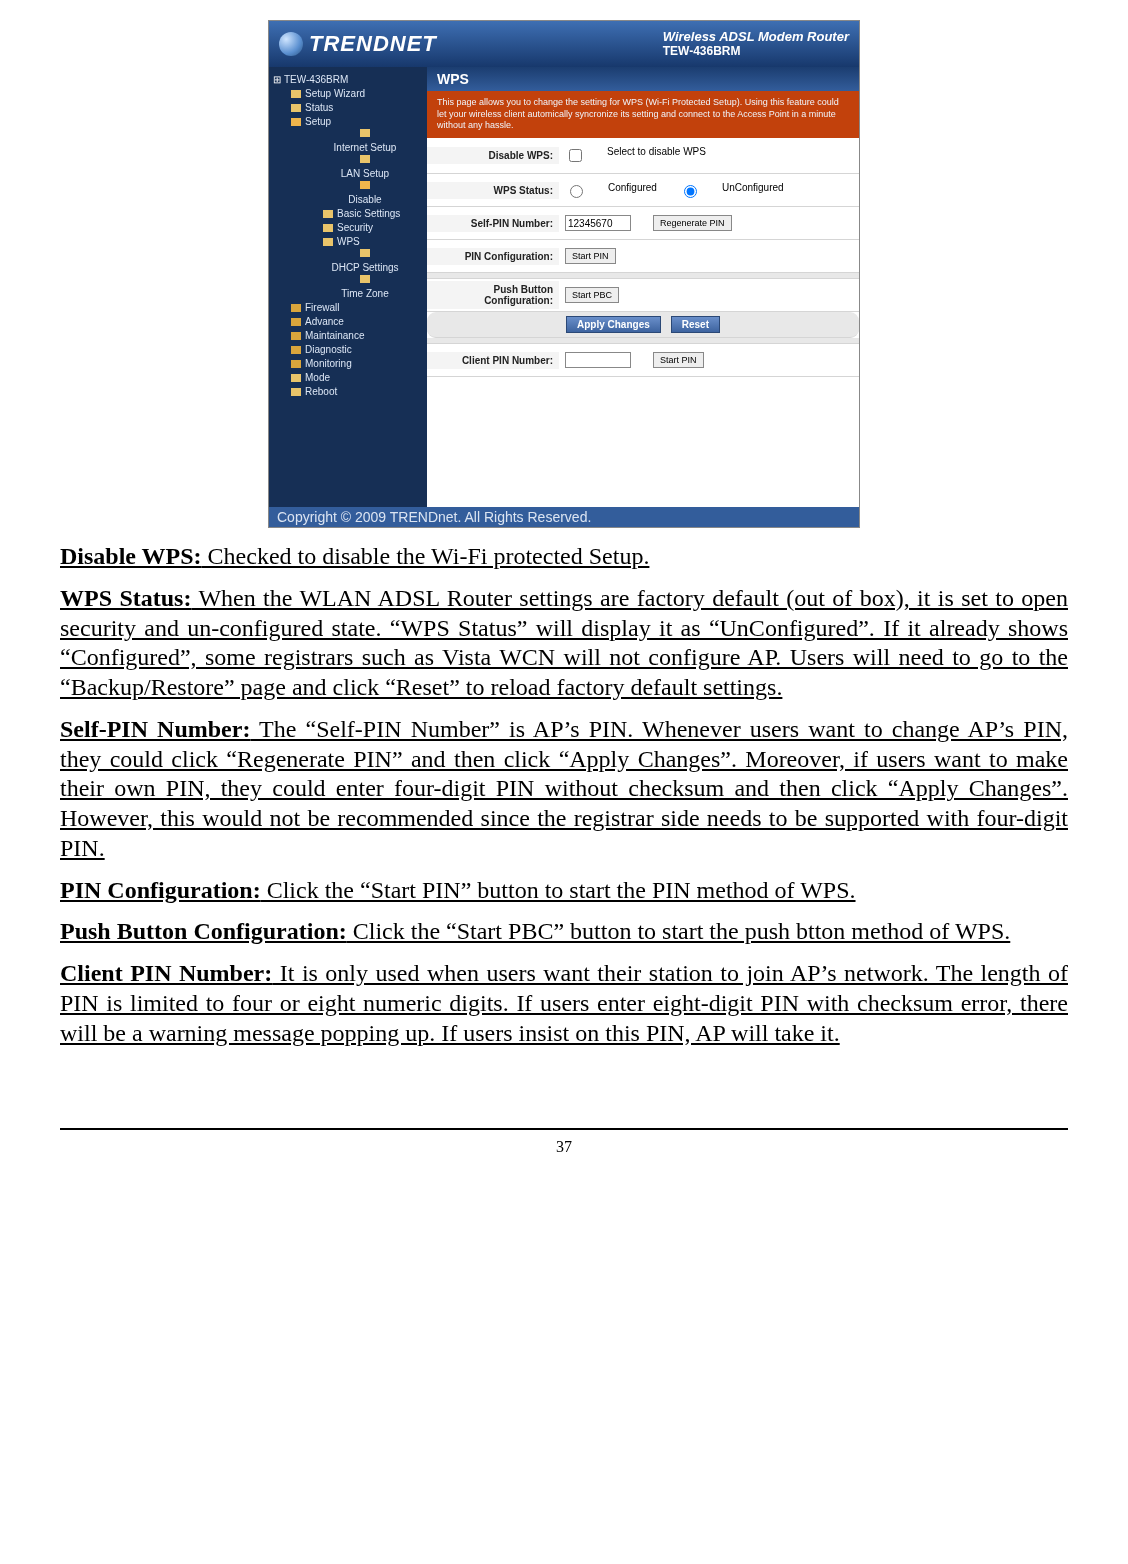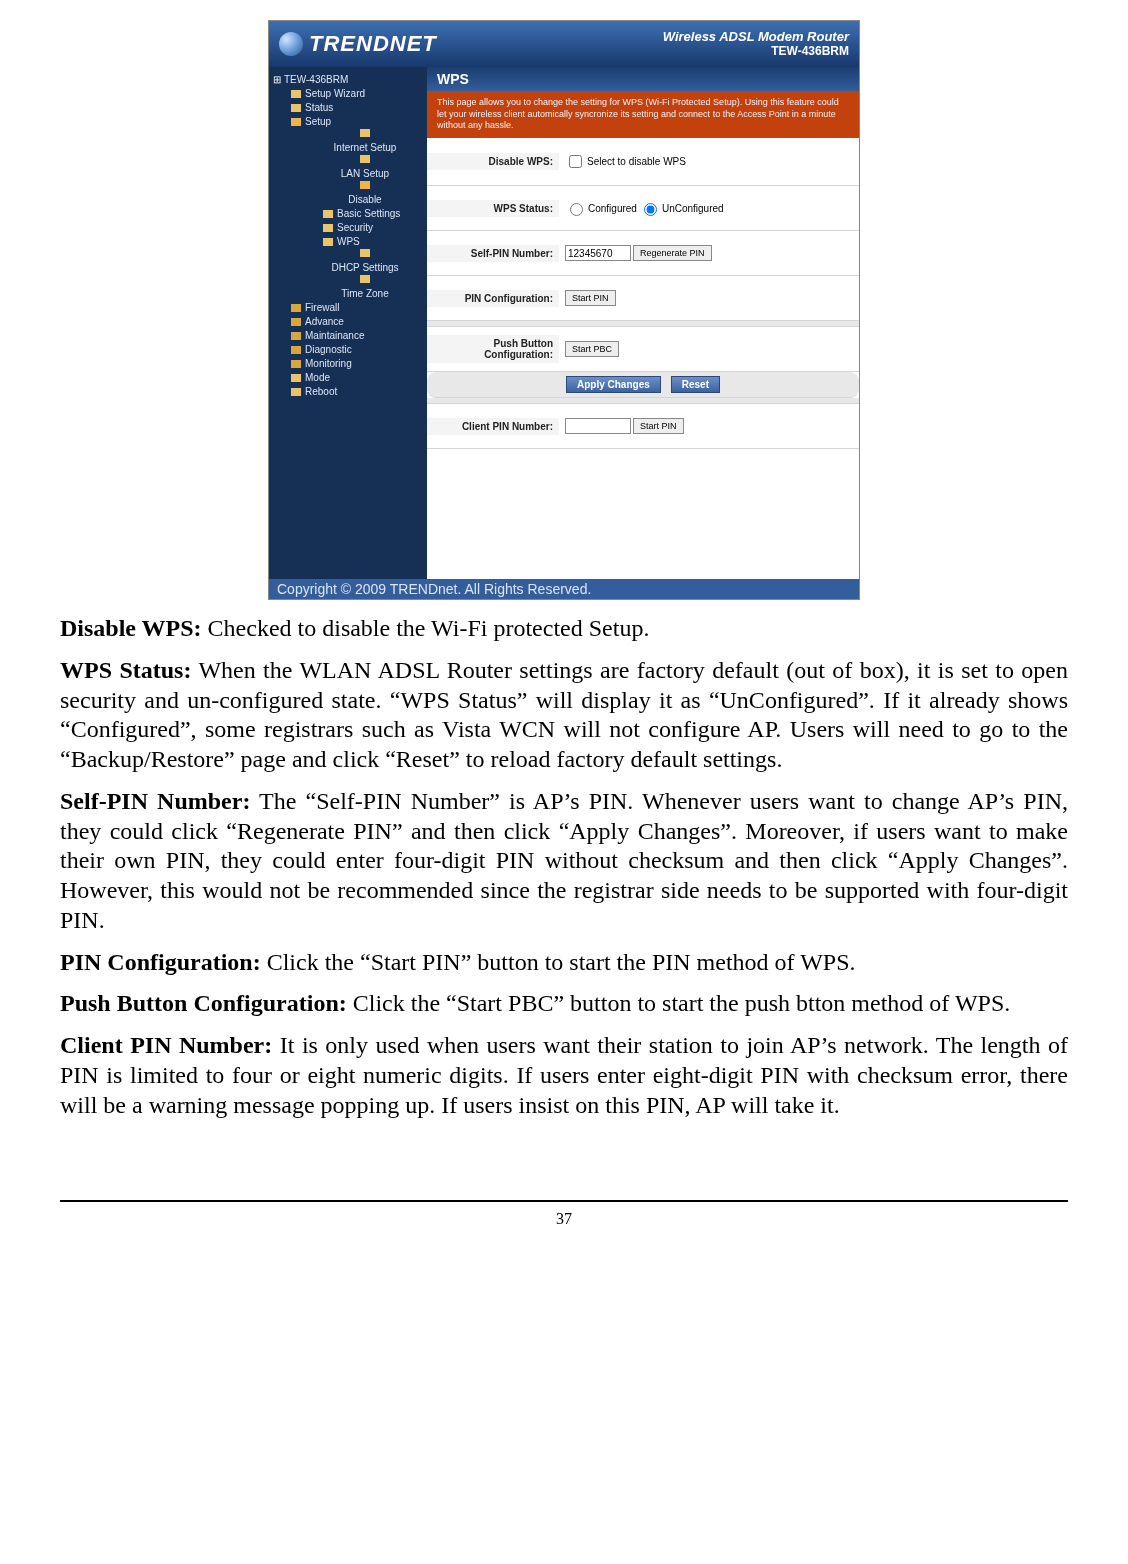--- a/index.html
+++ b/index.html
@@ -43,21 +43,21 @@
     background: radial-gradient(circle at 30% 30%, #cfe5ff, #5a8fd0 60%, #28517f);
     border-radius: 50%;
   }
   .brand-text {
     font-size: 22px;
     font-weight: bold;
     letter-spacing: 1px;
     font-style: italic;
   }
   .brand-sub {
-    text-align: right;
+    text-align: left;
     line-height: 1.1;
   }
   .brand-sub-line1 { font-size: 13px; font-weight: bold; font-style: italic;}
   .brand-sub-line2 { font-size: 12px; font-weight: bold;}
   .router-body {
     display: flex;
     min-height: 380px;
     background: #f1f2f6;
   }
   .sidebar {
@@ -109,24 +109,23 @@
   }
   .form-label {
     width: 120px;
     text-align: right;
     padding: 3px 6px;
     font-weight: bold;
     color: #222;
     background: #f4f4f4;
   }
   .form-field {
-    padding: 14px 6px;
-    display: flex;
-    align-items: center;
-    gap: 2px;
+    padding: 8px 6px;
+    display: flex;
+    gap: 22px;
   }
   .btn-sm {
     font-size: 9px;
     padding: 0 6px;
     height: 16px;
     border: 1px solid #888;
     background: #eee;
     cursor: pointer;
   }
   .txt-sm {
@@ -162,21 +161,21 @@
     padding: 2px 8px;
   }
   .blank-fill { flex:1; background:#fff; min-height:130px;}
   
   .doc {
     font-size: 24px;
     line-height: 1.24;
     text-align: justify;
     margin-top: 6px;
   }
-  .doc p { margin: 0 0 12px 0; }
+  .doc p { margin: 0 0 12px 0; text-decoration: underline; }
   .doc b { font-weight: bold; }
   .page-num {
     text-align: center;
     font-size: 16px;
     margin-top: 80px;
     border-top: 2px solid #000;
     padding-top: 8px;
   }
 </style>
 </head>

